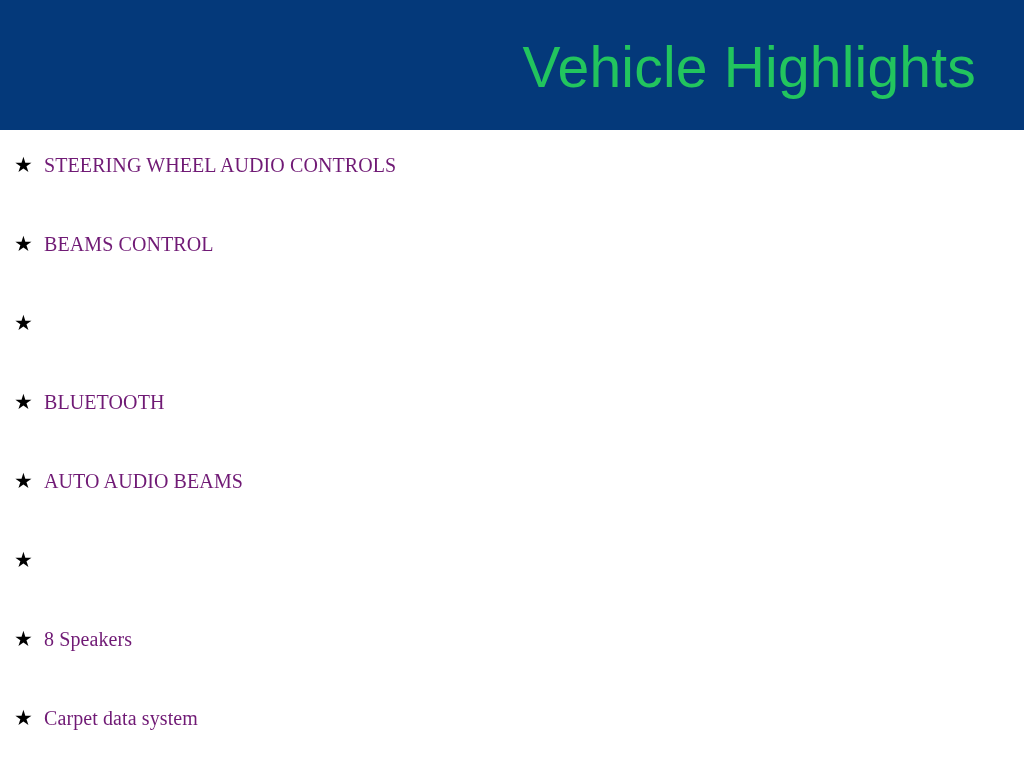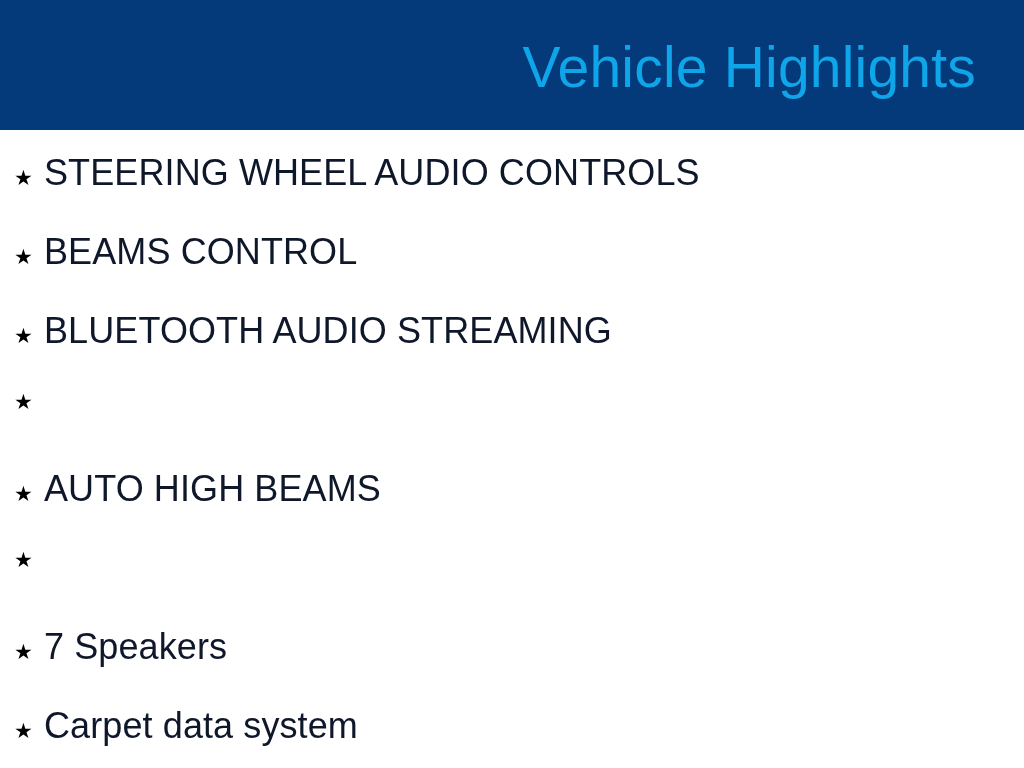--- a/index.html
+++ b/index.html
@@ -32,21 +32,21 @@
     height: 130px;
     background: #04397a;
     display: flex;
     align-items: center;
     justify-content: flex-end;
     box-sizing: border-box;
     padding-right: 48px;
   }
 
   .header-title {
-    color: #0ea5e9;
+    color: #22c55e;
     font-family: "Liberation Sans", sans-serif;
     font-size: 57px;
     font-weight: 400;
     line-height: 1;
     letter-spacing: 0.2px;
     white-space: nowrap;
     position: relative;
     top: 2px;
   }
 
@@ -85,23 +85,23 @@
     display: inline-block;
     width: 30px;
     color: #000000;
     font-family: "DejaVu Sans", sans-serif;
     font-size: 21px;
     line-height: 1;
     flex: 0 0 auto;
   }
 
   .highlight-label {
-    color: #0f172a;
-    font-family: Liberation Sans, sans-serif;
-    font-size: 36px;
+    color: #701a75;
+    font-family: Liberation Serif, serif;
+    font-size: 20px;
     font-weight: 400;
     line-height: 1;
     letter-spacing: 0.1px;
   }
 </style>
 </head>
 <body>
 
 <div class="slide">
 
@@ -116,39 +116,39 @@
       <span class="highlight-label">STEERING WHEEL AUDIO CONTROLS</span>
     </li>
 
     <li class="highlight-item">
       <span class="bullet-star">★</span>
       <span class="highlight-label">BEAMS CONTROL</span>
     </li>
 
     <li class="highlight-item">
       <span class="bullet-star">★</span>
-      <span class="highlight-label">BLUETOOTH AUDIO STREAMING</span>
+    </li>
+
+    <li class="highlight-item">
+      <span class="bullet-star">★</span>
+      <span class="highlight-label">BLUETOOTH</span>
+    </li>
+
+    <li class="highlight-item">
+      <span class="bullet-star">★</span>
+      <span class="highlight-label">AUTO AUDIO BEAMS</span>
     </li>
 
     <li class="highlight-item">
       <span class="bullet-star">★</span>
     </li>
 
     <li class="highlight-item">
       <span class="bullet-star">★</span>
-      <span class="highlight-label">AUTO HIGH BEAMS</span>
-    </li>
-
-    <li class="highlight-item">
-      <span class="bullet-star">★</span>
-    </li>
-
-    <li class="highlight-item">
-      <span class="bullet-star">★</span>
-      <span class="highlight-label">7 Speakers</span>
+      <span class="highlight-label">8 Speakers</span>
     </li>
 
     <li class="highlight-item">
       <span class="bullet-star">★</span>
       <span class="highlight-label">Carpet data system</span>
     </li>
 
   </ul>
 
 </div>

